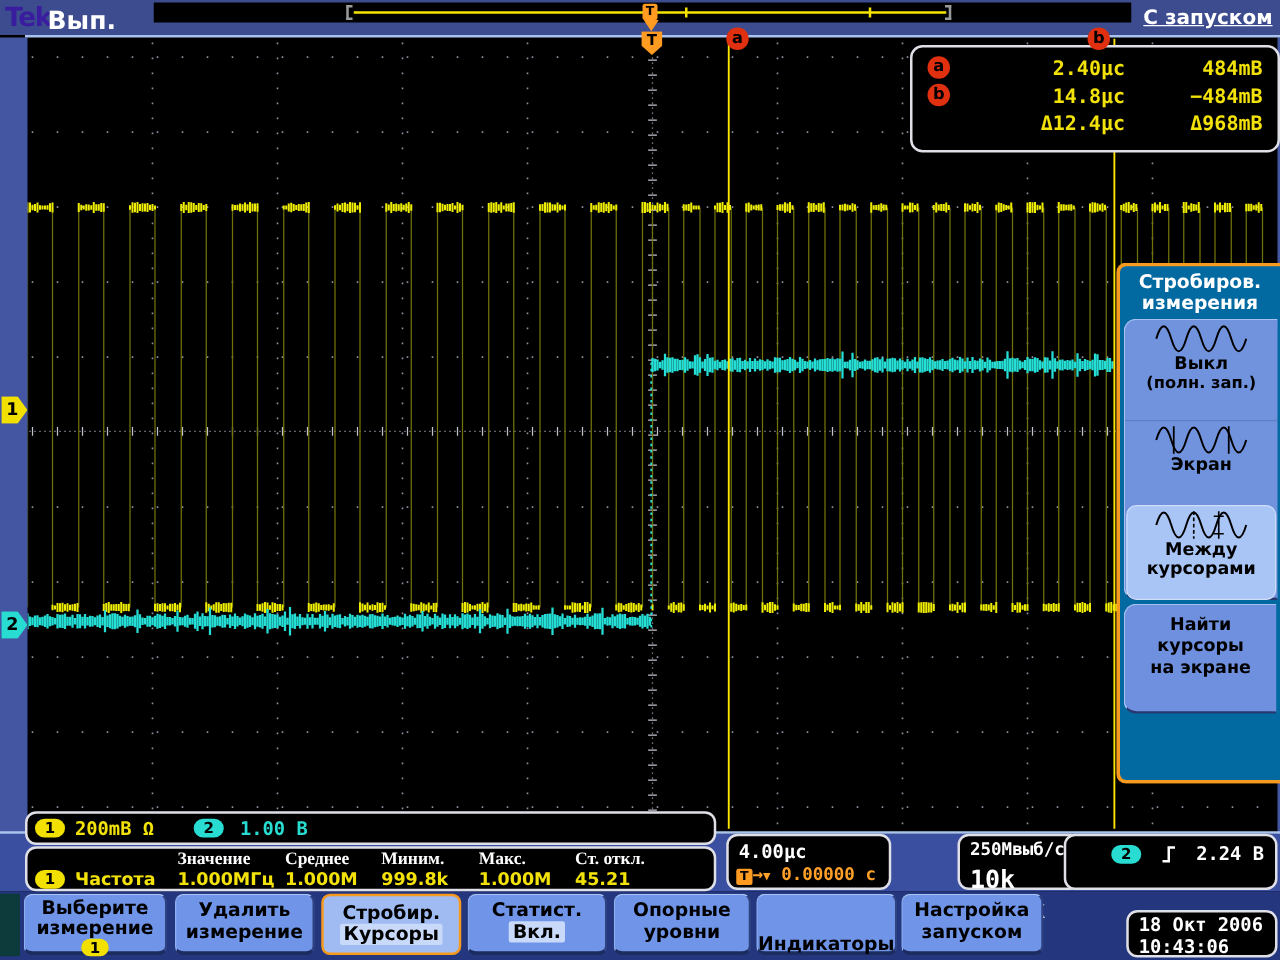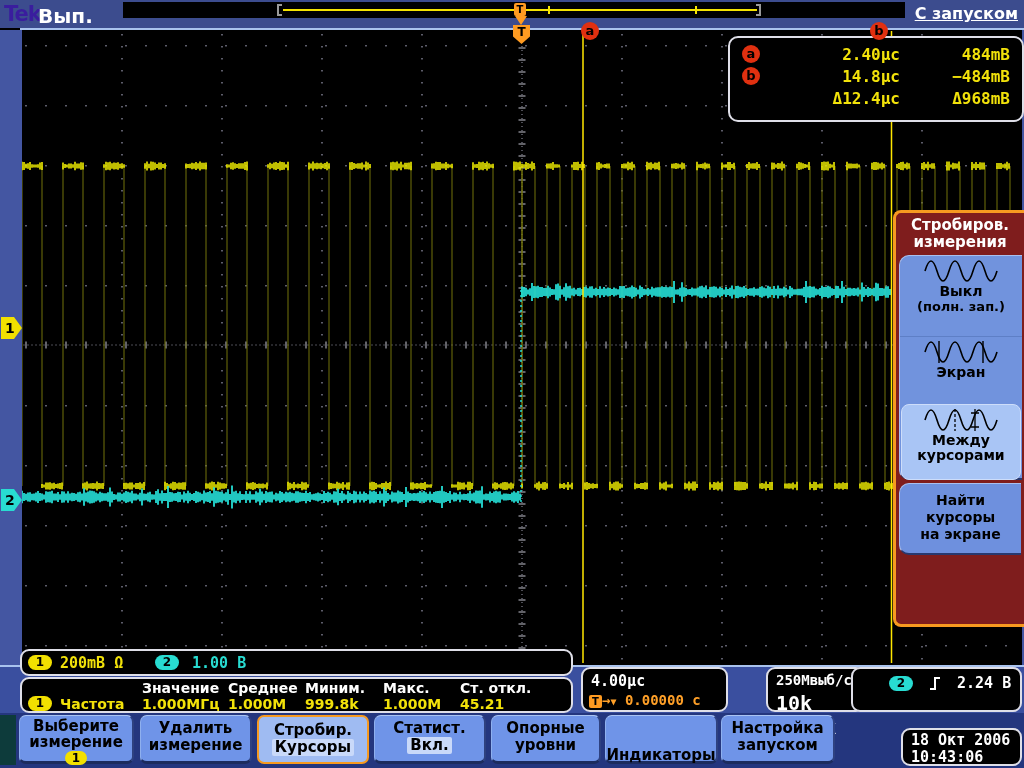--- a/index.html
+++ b/index.html
@@ -46,46 +46,46 @@
 
   
   .readout{position:absolute;left:728px;top:36px;width:292px;height:82px;background:#000;z-index:6;
            border:2px solid #dfdfe8;border-radius:10px;font-family:"DejaVu Sans Mono",monospace;}
   .ro-badge{position:absolute;left:12px;width:18px;height:18px;border-radius:50%;background:#e03010;
             color:#000;font-size:13px;line-height:18px;text-align:center;font-family:"DejaVu Sans",sans-serif;}
   .ro-t{position:absolute;left:40px;width:130px;text-align:right;color:#f2e20a;font-size:16px;}
   .ro-v{position:absolute;left:158px;width:122px;text-align:right;color:#f2e20a;font-size:16px;}
 
   
-  .sidemenu{position:absolute;left:893px;top:210px;width:131px;height:417px;background:#7f1d1d;z-index:6;
+  .sidemenu{position:absolute;left:893px;top:210px;width:131px;height:417px;background:#0369a1;z-index:6;
             border:3px solid #f79a20;border-right:none;border-radius:8px 0 0 8px;box-sizing:border-box;}
   .sm-title{margin-top:4px;text-align:center;color:#fff;font-size:15px;line-height:17px;}
   .gate-group{position:absolute;left:3px;top:42px;width:122px;height:222px;background:#7193dd;
               border-radius:10px 0 0 10px;border-top:1px solid #a8c0f0;border-left:1px solid #a8c0f0;
               border-bottom:2px solid #28386e;}
   .gate-opt{text-align:center;color:#000;font-size:14px;line-height:15px;}
   .gate-opt .sub{font-size:13px;}
   .gate-opt svg{display:block;margin:2px auto 0;}
   .opt-sel{margin:1px 1px 0 1px;background:#a9c5f5;border:1px solid #cdddfa;border-radius:8px;}
-  .find-btn{position:absolute;left:3px;top:270px;width:122px;height:72px;background:#6e90de;cursor:pointer;
+  .find-btn{position:absolute;left:3px;top:270px;width:122px;height:88px;background:#6e90de;cursor:pointer;
             border-radius:10px 0 0 10px;border-top:1px solid #a8c0f0;border-left:1px solid #a8c0f0;
             border-bottom:2px solid #28386e;text-align:center;color:#000;font-size:14px;line-height:17px;padding-top:8px;box-sizing:border-box;}
 
   
   .blackbox{position:absolute;background:#000;border:2px solid #dfdfe8;border-radius:9px;z-index:6;box-sizing:border-box;}
   .chbar{left:20px;top:649px;width:553px;height:27px;}
   .measbox{left:20px;top:677px;width:553px;height:36px;}
   .badge{position:absolute;width:24px;height:15px;border-radius:8px;color:#000;font-size:12px;
          line-height:15px;text-align:center;}
   .bY{background:#f2e000;} .bC{background:#28dcd2;}
-  .ytxt{color:#f2e20a;} .ctxt{color:#28dcd2;} .wtxt{color:#fff;}
+  .ytxt{color:#f2e20a;} .ctxt{color:#28dcd2;} .wtxt{color:#fff;font-family:Liberation Serif, serif;}
   .mono{font-family:"DejaVu Sans Mono",monospace;}
   .mhead span,.mrow span.val{position:absolute;font-size:14px;}
   .c1{left:120px;} .c2{left:206px;} .c3{left:283px;} .c4{left:361px;} .c5{left:438px;}
-  .tbbox{left:581px;top:667px;width:147px;height:45px;}
+  .tbbox{left:581px;top:667px;width:132px;height:45px;}
   .ratebox{left:766px;top:667px;width:99px;height:45px;}
   .trigbox{left:851px;top:667px;width:171px;height:45px;}
   .tchip{display:inline-block;width:13px;height:13px;background:#ff9b21;border-radius:2px;color:#000;
          font-size:10px;line-height:13px;text-align:center;font-family:"DejaVu Sans",sans-serif;}
   .orng{color:#ffa028;}
 
   
   .mbtn{position:absolute;top:715px;height:49px;background:#6f94e8;border-radius:7px;z-index:6;cursor:pointer;
         border-top:1px solid #a9c3f2;border-left:1px solid #8fb0ee;border-bottom:3px solid #1c2c5e;
         border-right:2px solid #2e4180;box-sizing:border-box;color:#000;font-size:15px;line-height:17px;

